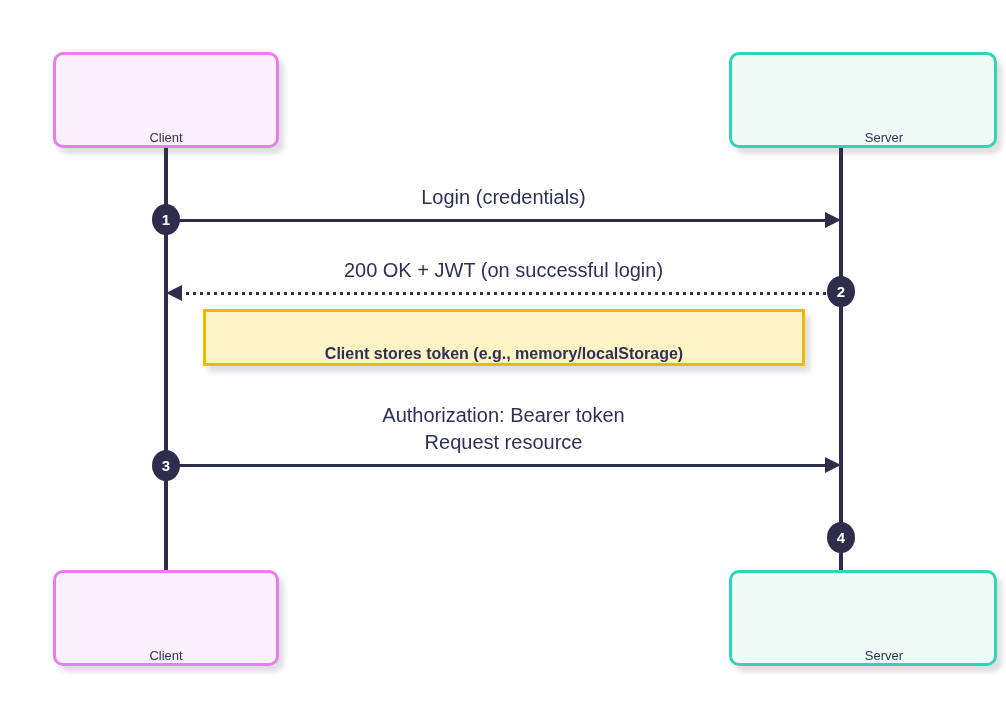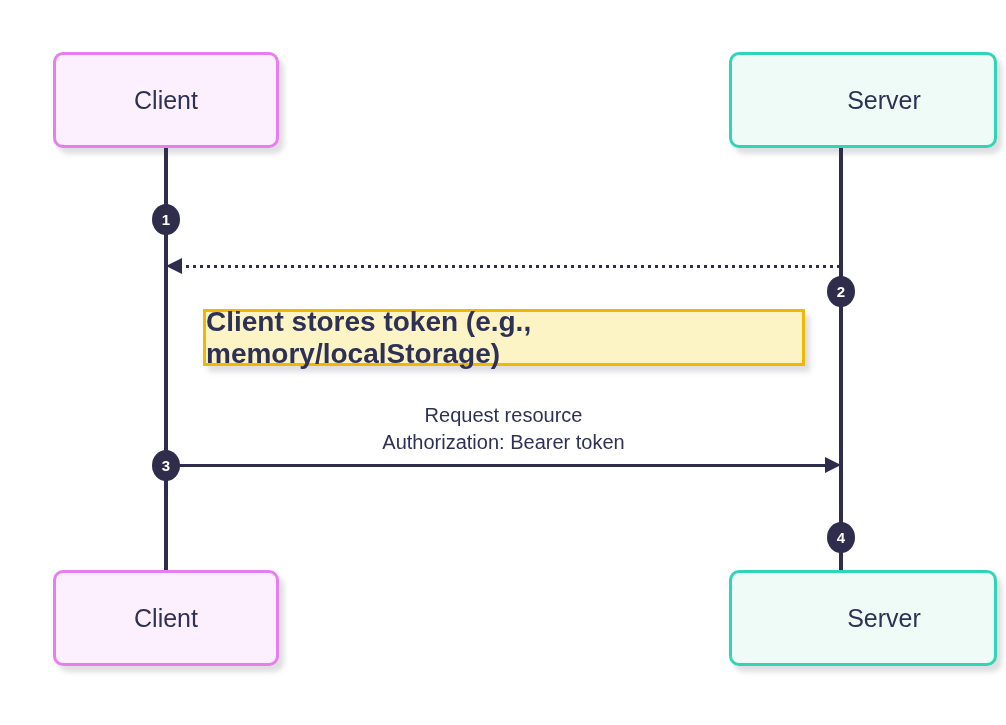--- a/index.html
+++ b/index.html
@@ -21,22 +21,22 @@
     font-family:"Liberation Sans","DejaVu Sans",sans-serif;
     color:var(--text);
     overflow:hidden;
   }
   
   .actor{
     position:absolute;
     width:220px;height:90px;
     border:3px solid;
     border-radius:10px;
-    display:flex;align-items:center;justify-content:center;
-    font-size:25px;
+    display:flex;align-items:flex-end;justify-content:center;
+    font-size:13px;
     box-shadow:5px 6px 5px var(--shadow);
     box-sizing:content-box;
   }
   .actor.client{border-color:var(--client-border);background:var(--client-fill);}
   .actor.server{border-color:var(--server-border);background:var(--server-fill);}
   .actor.row-top{top:52px;}
   .actor.row-bottom{top:570px;}
   .actor.col-left{left:53px;}
   .actor.col-right{left:729px;padding-left:42px;}
   
@@ -96,22 +96,22 @@
   #b2{left:827px;top:276px;}
   #b3{left:152px;top:450px;}
   #b4{left:827px;top:522px;}
   
   .note{
     position:absolute;
     left:203px;top:309px;
     width:596px;height:51px;
     background:var(--note-fill);
     border:3px solid var(--note-border);
-    display:flex;align-items:center;justify-content:center;
-    font-size:28px;font-weight:bold;
+    display:flex;align-items:flex-end;justify-content:center;
+    font-size:16px;font-weight:bold;
     color:var(--text);
     box-shadow:5px 6px 5px var(--shadow);
     z-index:2;
   }
 </style>
 </head>
 <body>
 
 <div class="canvas">
 
@@ -124,35 +124,43 @@
   <div class="actor server row-top col-right">
     <span>Server</span>
   </div>
   <div class="actor client row-bottom col-left">
     <span>Client</span>
   </div>
   <div class="actor server row-bottom col-right">
     <span>Server</span>
   </div>
 
+  <div class="message" id="m1">
+    <div class="msg-label">Login (credentials)</div>
+    <div class="msg-line to-right">
+      <div class="stroke solid"></div>
+      <div class="arrowhead right"></div>
+    </div>
+  </div>
 
   <div class="message" id="m2">
+    <div class="msg-label">200 OK + JWT (on successful login)</div>
     <div class="msg-line to-left">
       <div class="stroke dotted"></div>
       <div class="arrowhead left"></div>
     </div>
   </div>
 
   <div class="note">
     <span>Client stores token (e.g., memory/localStorage)</span>
   </div>
 
   <div class="message" id="m3">
+    <div class="msg-label">Authorization: Bearer token</div>
     <div class="msg-label">Request resource</div>
-    <div class="msg-label">Authorization: Bearer token</div>
     <div class="msg-line to-right">
       <div class="stroke solid"></div>
       <div class="arrowhead right"></div>
     </div>
   </div>
 
 
   <div class="badge" id="b1">
     <span>1</span>
   </div>

